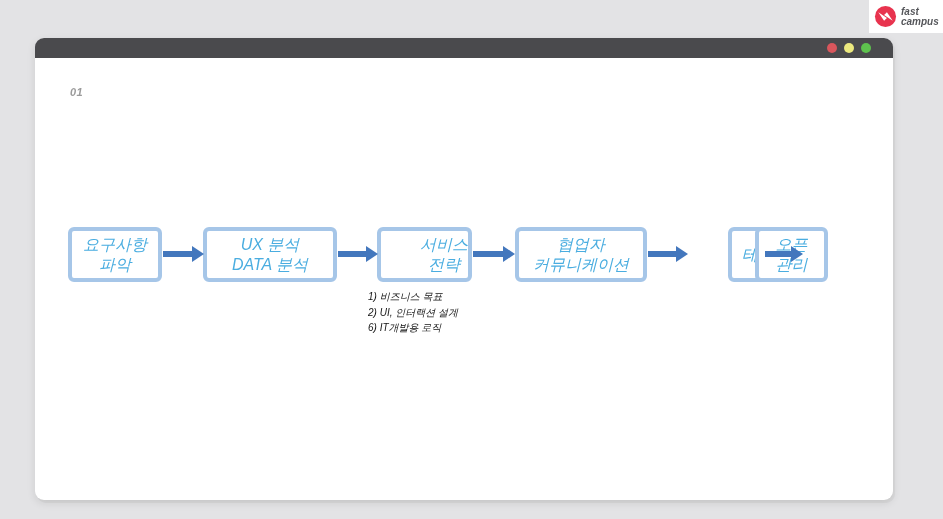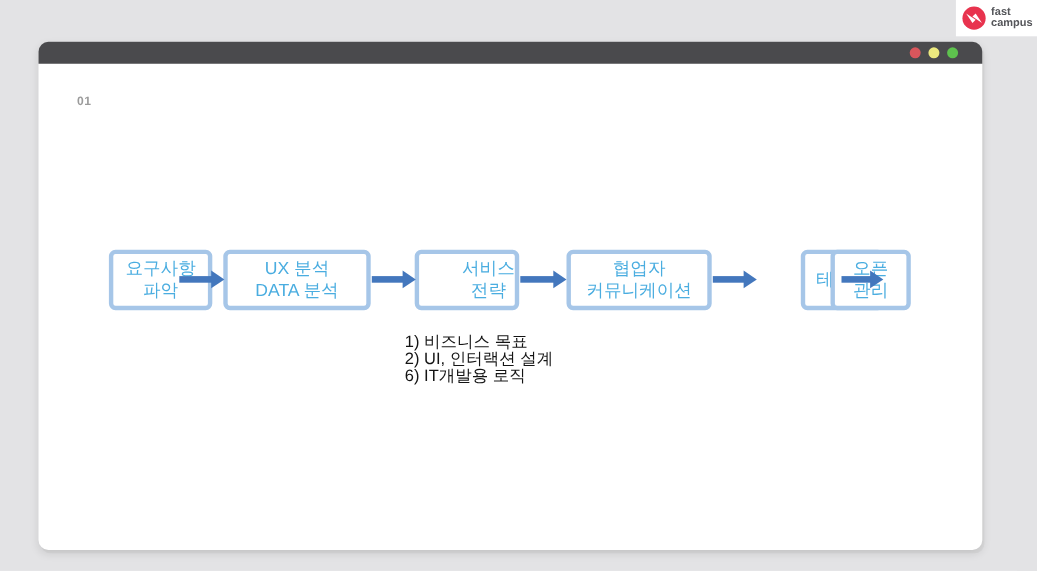--- a/index.html
+++ b/index.html
@@ -5,20 +5,21 @@
   * { margin: 0; padding: 0; box-sizing: border-box; }
   html, body {
     font-family: "Liberation Sans", "DejaVu Sans", sans-serif;
   }
   .canvas {
     position: relative;
     width: 943px;
     height: 519px;
     background: #e3e3e5;
     overflow: hidden;
+    font-style: italic;
   }
 
   
   .logo {
     position: absolute;
     top: 0; right: 0;
     width: 74px; height: 33px;
     background: #ffffff;
     display: flex;
     align-items: center;
@@ -91,21 +92,21 @@
     border-radius: 6px;
     display: flex;
     align-items: center;
     justify-content: center;
     text-align: center;
     color: #4aade0;
     font-size: 16px;
     line-height: 20px;
     white-space: pre-line;
   }
-  .box1 { left: 68px;  width: 94px; margin-left: 31px;  }
+  .box1 { left: 68px;  width: 94px;  }
   .box2 { left: 203px; width: 134px; }
   .box3 { left: 377px; width: 95px; justify-content: flex-end;  }
   .box4 { left: 515px; width: 132px; }
   .box5 { left: 728px; width: 76px;  }
   .box6 { left: 755px; width: 73px;  }
 
   
   .arrow { position: absolute; top: 246px; height: 16px; }
   .a1 { left: 163px; width: 41px; }
   .a2 { left: 338px; width: 40px; }
@@ -123,22 +124,22 @@
     right: 0; top: 0;
     width: 0; height: 0;
     border-left: 12px solid #4377bd;
     border-top: 8px solid transparent;
     border-bottom: 8px solid transparent;
   }
 
   
   .notes {
     position: absolute;
-    left: 368px; top: 303px;
-    font-size: 15px;
+    left: 368px; top: 289px;
+    font-size: 10px;
     line-height: 15.5px;
     color: #141414;
   }
 </style>
 </head>
 <body>
 
 <div class="canvas">
 
   <div class="logo">

